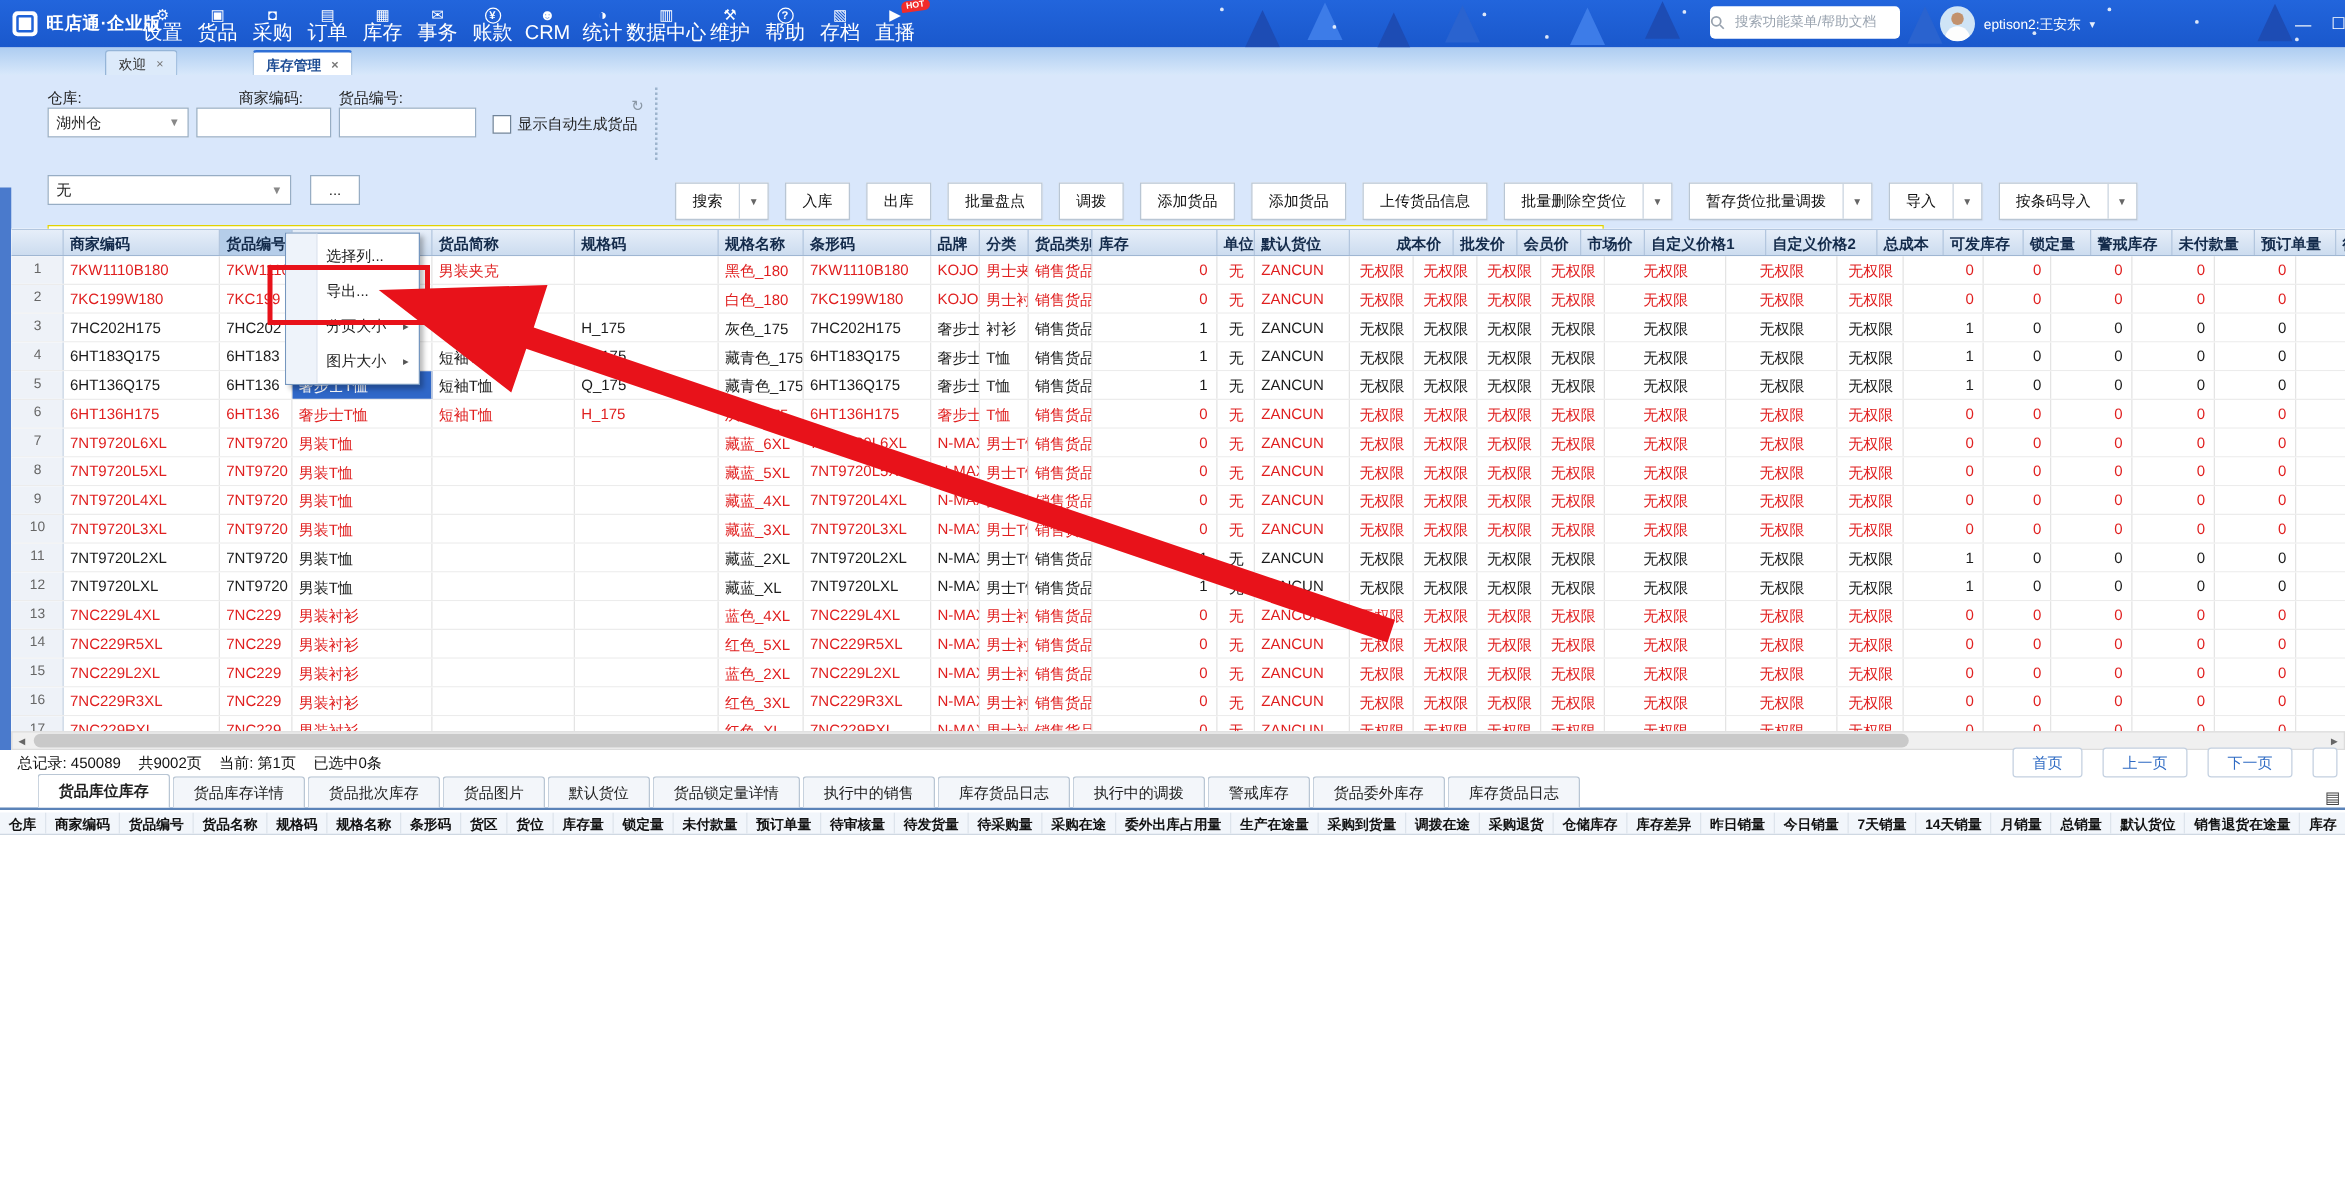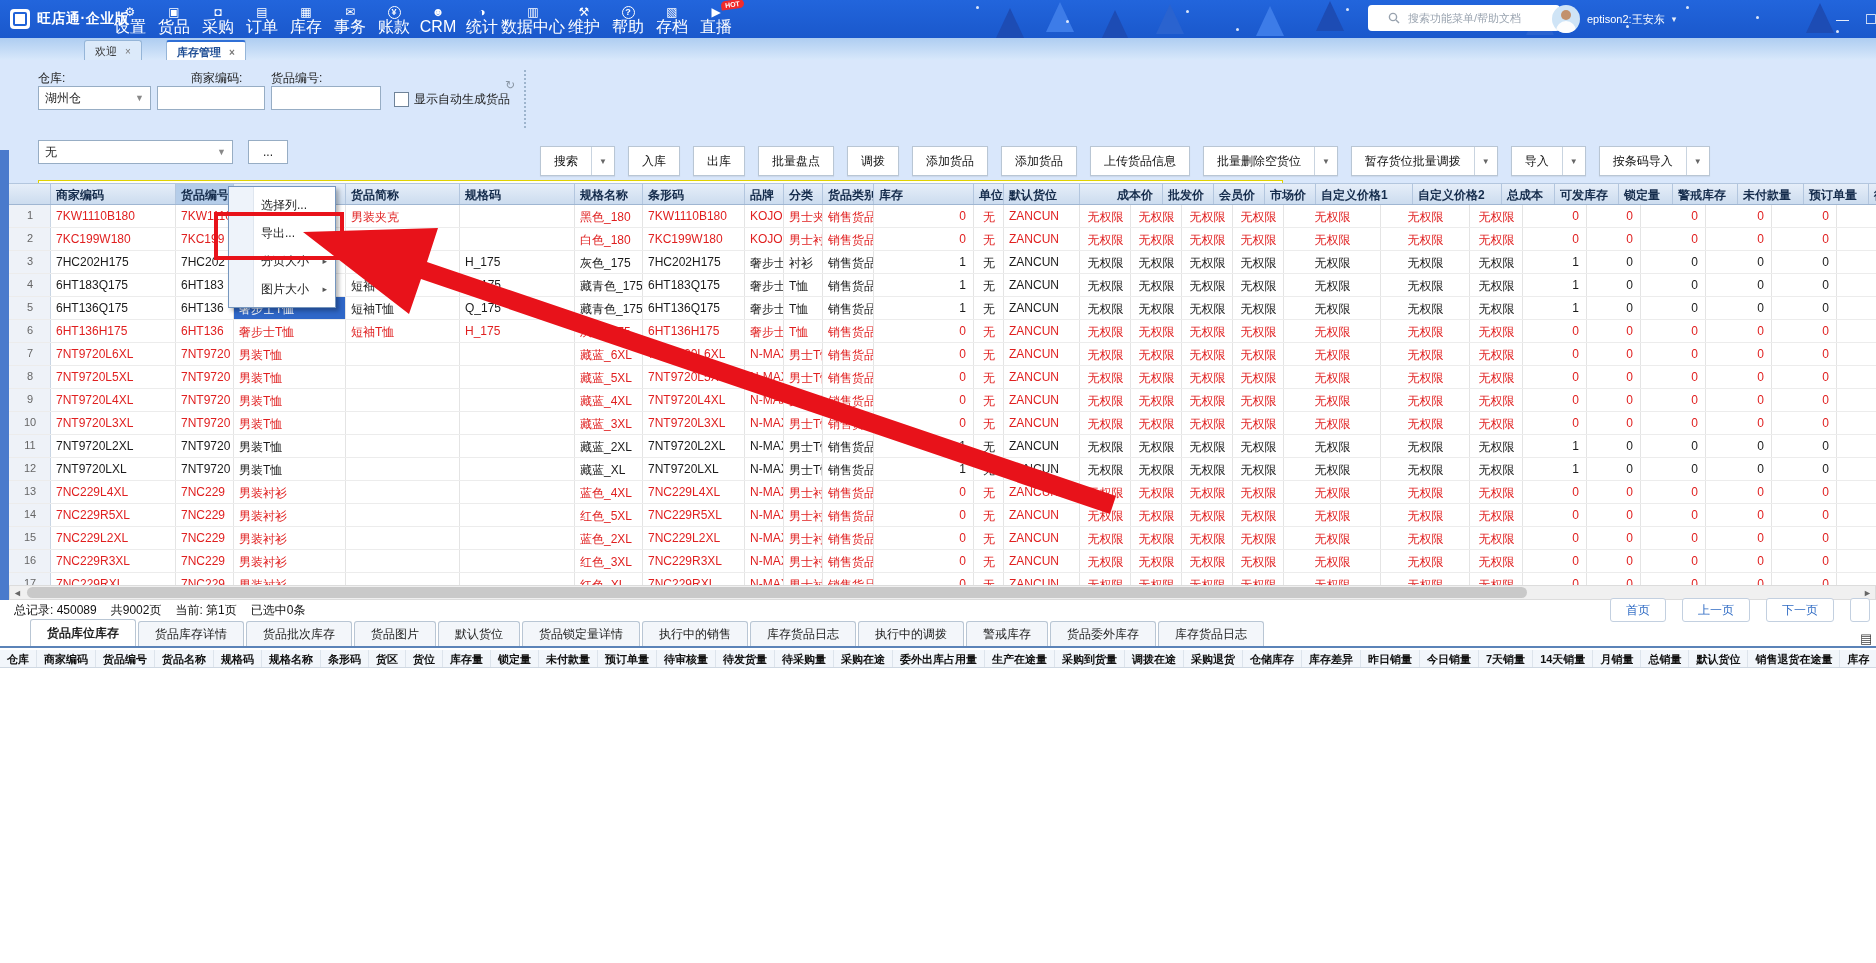--- a/index.html
+++ b/index.html
@@ -15,35 +15,35 @@
   #logo .mark{width:20px;height:20px;background:#fff;border-radius:4px;display:flex;align-items:center;justify-content:center;}
   #logo .mark i{display:block;width:10px;height:10px;border:2px solid #1f62d8;border-radius:2px;}
   #logo .txt{font-size:14px;font-weight:bold;letter-spacing:.5px;}
   #nav{left:108px;top:0;height:38px;display:flex;}
   .nav-item{width:44px;height:38px;display:flex;flex-direction:column;align-items:center;justify-content:center;cursor:pointer;position:relative;}
   .nav-item .ico{font-size:12px;line-height:12px;height:13px;}
   .nav-item .ring{font-size:9px;line-height:11px;height:11px;width:11px;border:1px solid #fff;border-radius:50%;text-align:center;font-weight:bold;}
   .nav-item .lbl{font-size:16px;line-height:12px;margin-top:2px;white-space:nowrap;}
   .nav-item.wide{width:58px;}
   .hotbadge{position:absolute;top:0px;right:-6px;background:#f12b2b;color:#fff;font-size:7px;font-weight:bold;padding:1px 4px;border-radius:6px 6px 6px 1px;transform:rotate(-8deg);}
-  #searchbox{left:1368px;top:5px;width:152px;height:26px;background:#fff;border-radius:4px;display:flex;align-items:center;padding:0 20px;gap:6px;}
+  #searchbox{left:1368px;top:5px;width:152px;height:26px;background:#fff;border-radius:4px;display:flex;align-items:center;padding:0 0;gap:6px;}
   #searchbox input{border:0;outline:0;font-size:11px;width:120px;color:#333;background:transparent;font-family:inherit;}
   #searchbox input::placeholder{color:#9aa4b0;}
   #userarea{left:1552px;top:0;height:38px;display:flex;align-items:center;gap:7px;color:#fff;}
   #avatar{width:28px;height:28px;border-radius:50%;background:#cfe4f6;position:relative;overflow:hidden;}
   #avatar:before{content:"";position:absolute;left:9px;top:5px;width:10px;height:10px;border-radius:50%;background:#c2916d;}
   #avatar:after{content:"";position:absolute;left:4px;top:16px;width:20px;height:12px;border-radius:10px 10px 0 0;background:#fdfdfd;}
   #username{font-size:11px;}
   #user-chev{font-size:9px;opacity:.9;}
   #winctl{left:1836px;top:0;height:38px;display:flex;align-items:center;gap:16px;color:#fff;font-size:13px;}
   
   #tabstrip{left:0;top:38px;width:1876px;height:22px;background:linear-gradient(180deg,#aecdf1,#d8e8fb);border-bottom:1px solid #8fb4dd;}
   .doc-tab{position:absolute;top:2px;height:20px;display:flex;align-items:center;gap:8px;padding:0 10px;font-size:11px;border:1px solid #95b5d8;border-bottom:none;border-radius:3px 3px 0 0;background:#dceafa;color:#333;cursor:pointer;}
   .doc-tab .x{color:#777;font-size:10px;}
-  .doc-tab.active{background:#fff;font-weight:bold;color:#1e4d94;border-top:2px solid #2f6fd6;}
+  .doc-tab.active{background:#fff;font-weight:bold;color:#1e4d94;border-top:2px solid #2f6fd6;margin-left:36px;}
   
   #filterpanel{left:0;top:60px;width:1876px;height:123px;background:#d9e7fb;}
   .flabel{position:absolute;font-size:12px;color:#222;}
   .combo,.tinput{position:absolute;height:24px;background:#fff;border:1px solid #97adc4;font-size:12px;color:#222;display:flex;align-items:center;padding:0 6px;box-sizing:border-box;}
   .combo .arr{margin-left:auto;color:#888;font-size:9px;}
   .chk{position:absolute;display:flex;align-items:center;gap:5px;font-size:12px;color:#222;cursor:pointer;}
   .chk .box{width:13px;height:13px;border:1px solid #6f8399;background:#fff;}
   #refresh-ico{position:absolute;color:#8a97a5;font-size:12px;cursor:pointer;}
   #vsep{position:absolute;border-left:2px dotted #9db4cd;}
   #toolbar{position:absolute;left:540px;top:86px;display:flex;gap:13px;}

